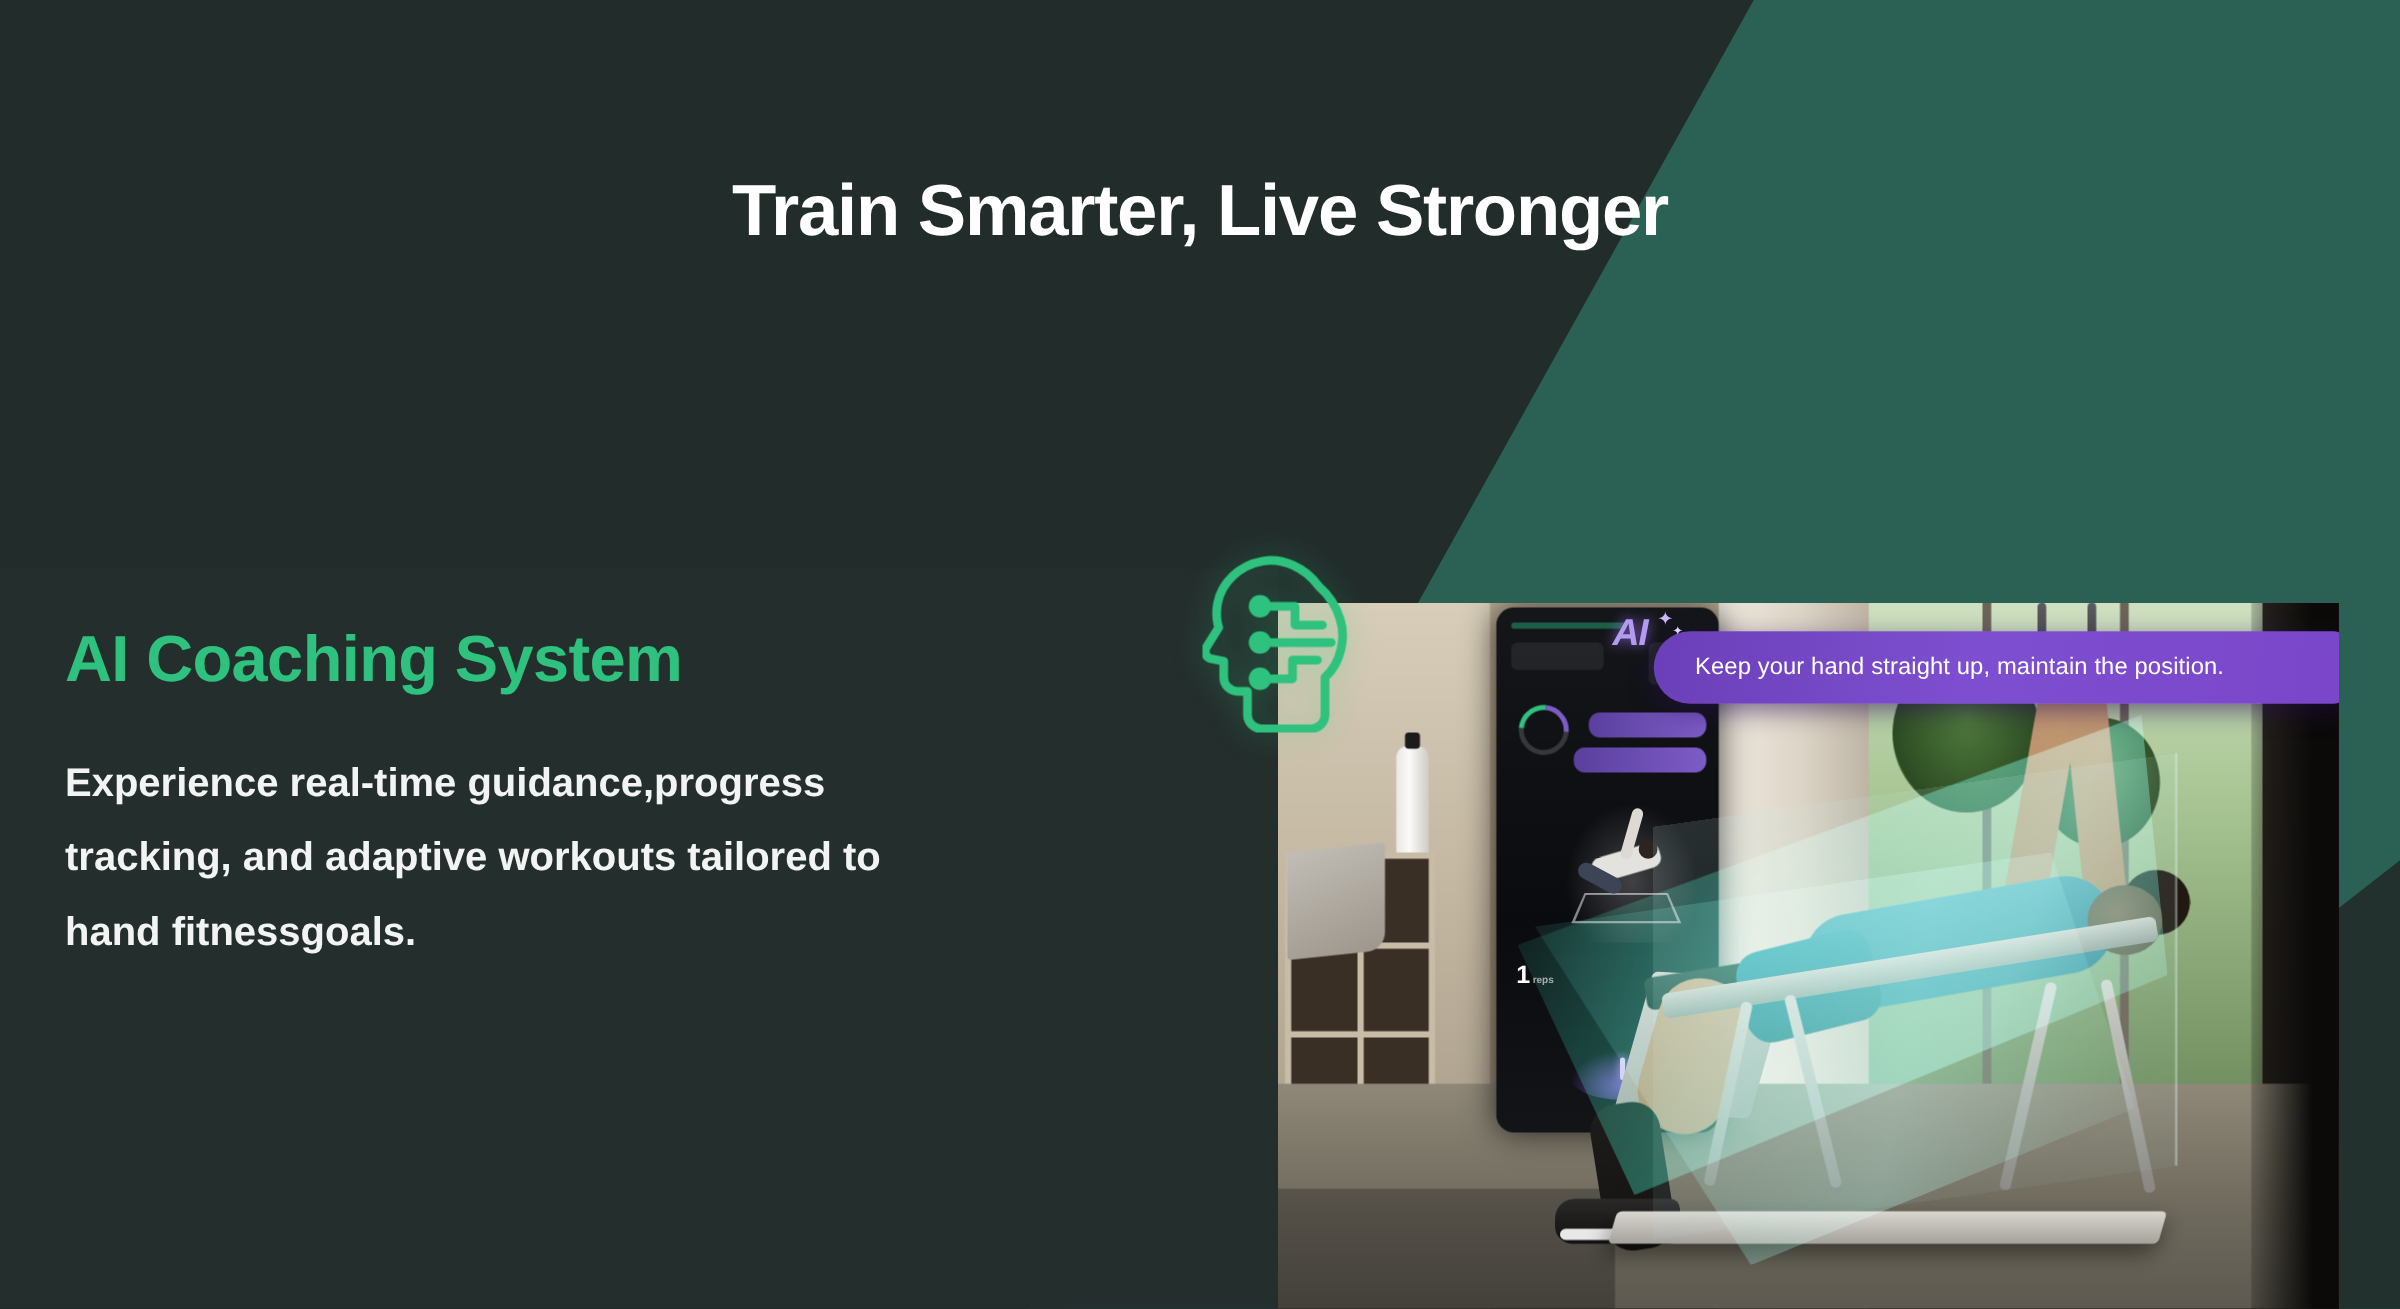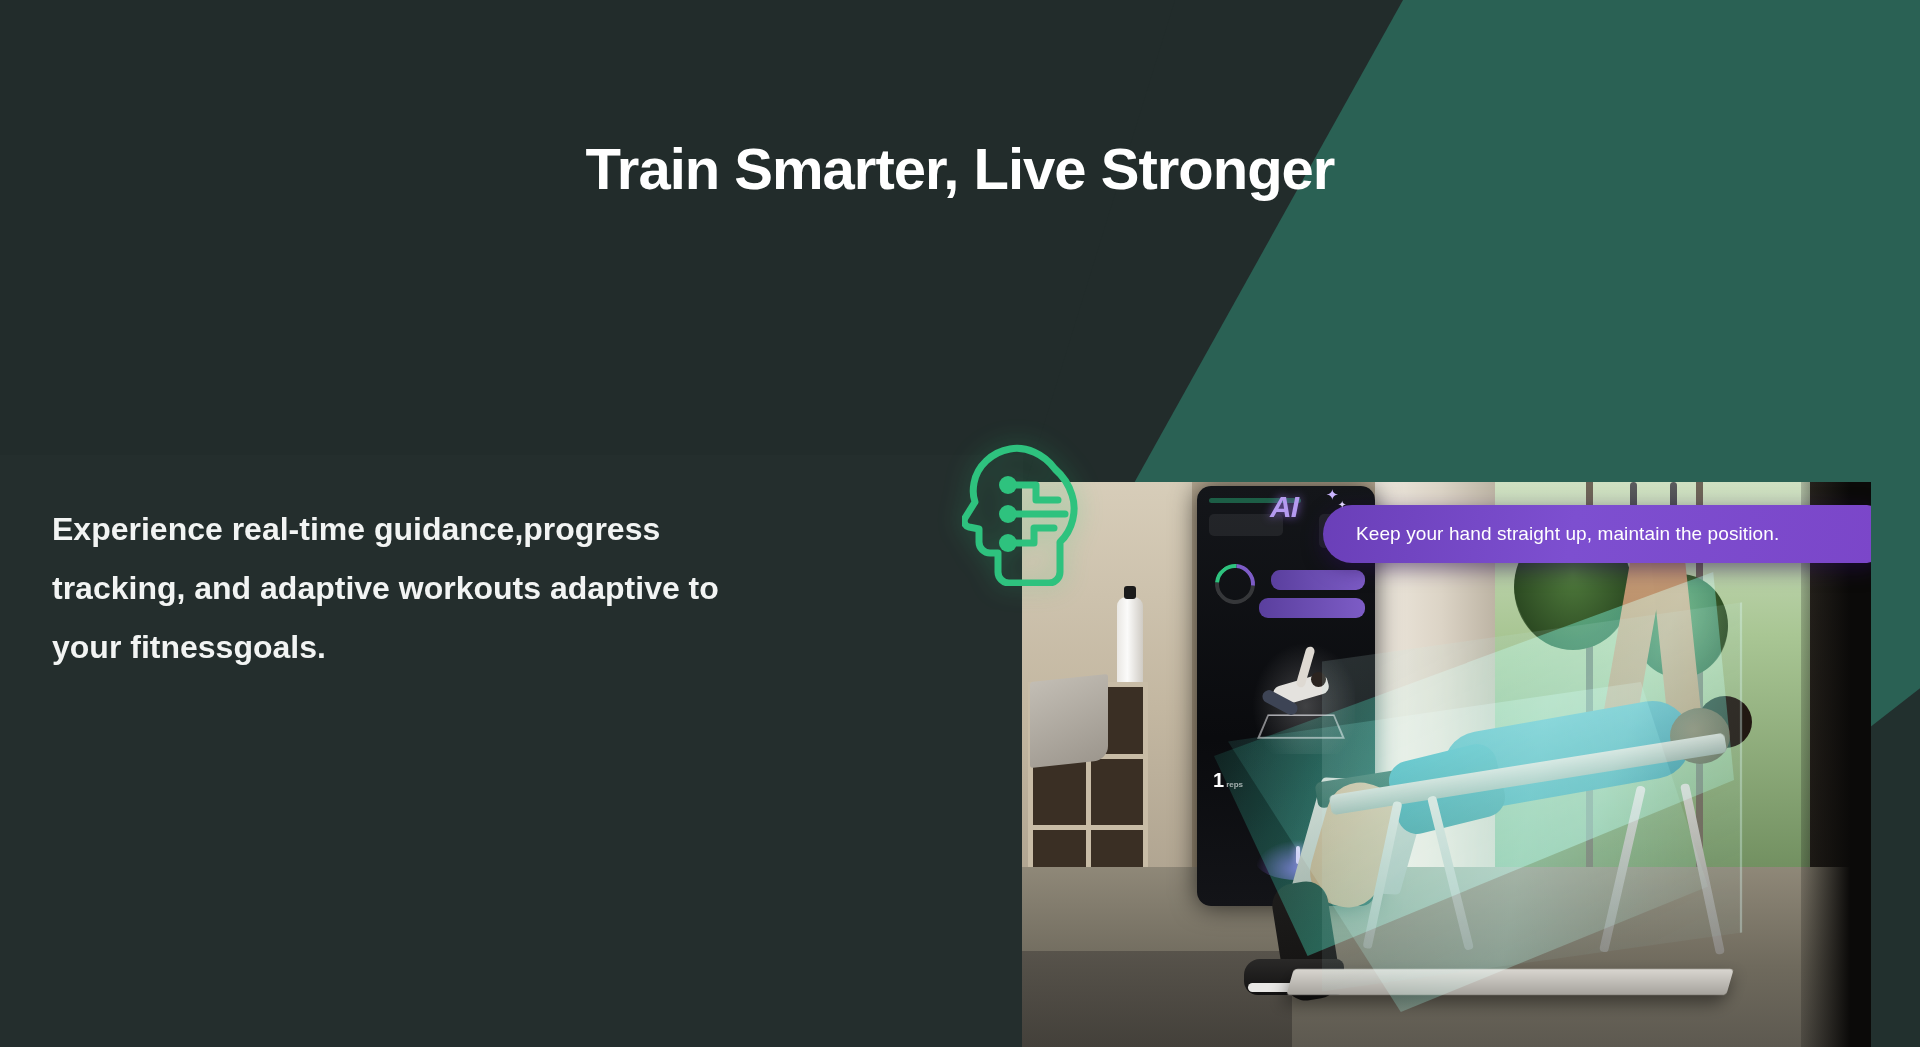--- a/index.html
+++ b/index.html
@@ -369,21 +369,21 @@
     z-index:14;
   }
   .ai-banner-text{
     color:#ffffff;
     font-size:19px;
     font-weight:400;
     letter-spacing:.1px;
     white-space:nowrap;
   }
   .ai-badge{
-    position:absolute; left:248px; top:8px;
+    position:absolute; left:268px; top:8px;
     z-index:16;
     color:#b49af0;
     font-size:30px; font-weight:800; font-style:italic;
     letter-spacing:-1px;
     text-shadow:0 0 10px rgba(150,110,230,.85);
     text-align:right;
   }
   .ai-spark{
     position:absolute; left:304px; top:4px; z-index:16;
     color:#cbb6ff; font-size:15px;
@@ -409,21 +409,22 @@
 
   <div class="wedge-teal"></div>
   <div class="wedge-dark-lower"></div>
   <div class="panel-dark"></div>
   <div class="panel-left-flat"></div>
   <div class="panel-text-tint"></div>
 
   <h1 class="headline">Train Smarter, Live Stronger</h1>
 
   <div class="copy-block">
-    <p class="copy-body">Experience real-time guidance,progress tracking, and adaptive workouts adaptive to your fitnessgoals.</p>
+    <div class="copy-heading">AI Coaching System</div>
+    <p class="copy-body">Experience real-time guidance,progress tracking, and adaptive workouts tailored to hand fitnessgoals.</p>
   </div>
 
   <div class="photo-card">
     <div class="room"></div>
     <div class="dark-back"></div>
 
     <div class="window">
       <div class="mullion" style="left:96px"></div>
       <div class="mullion" style="left:206px"></div>
     </div>

